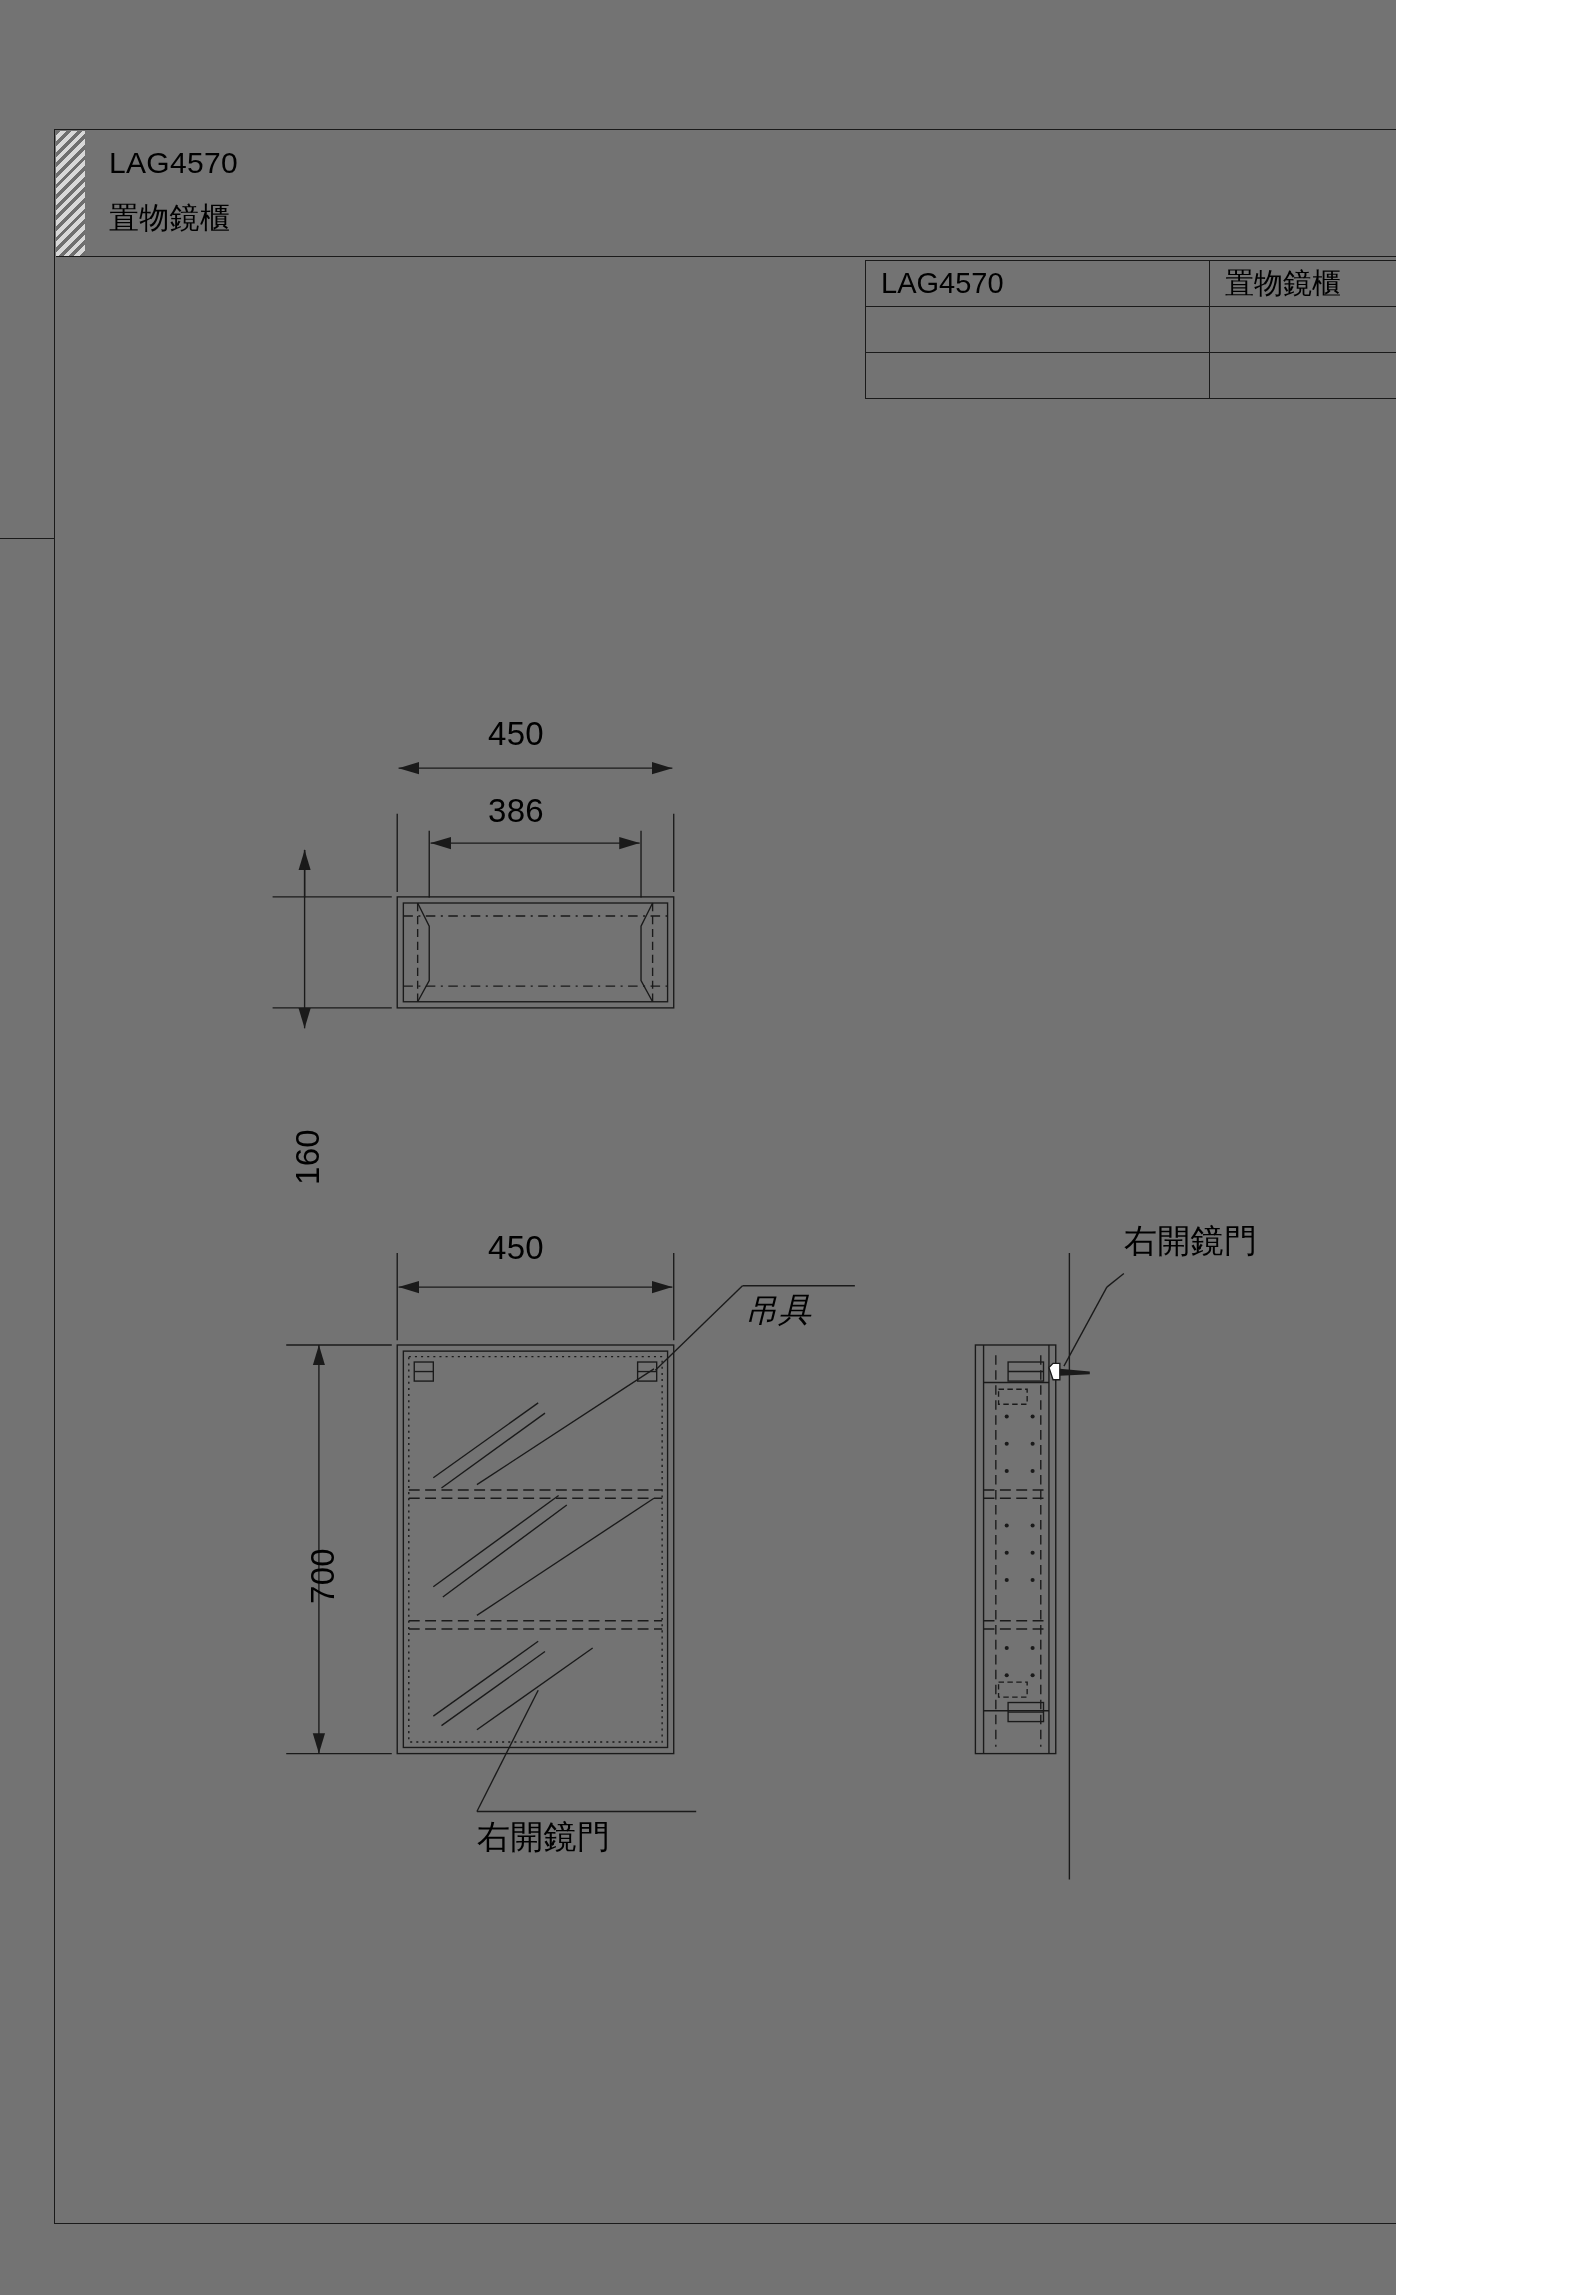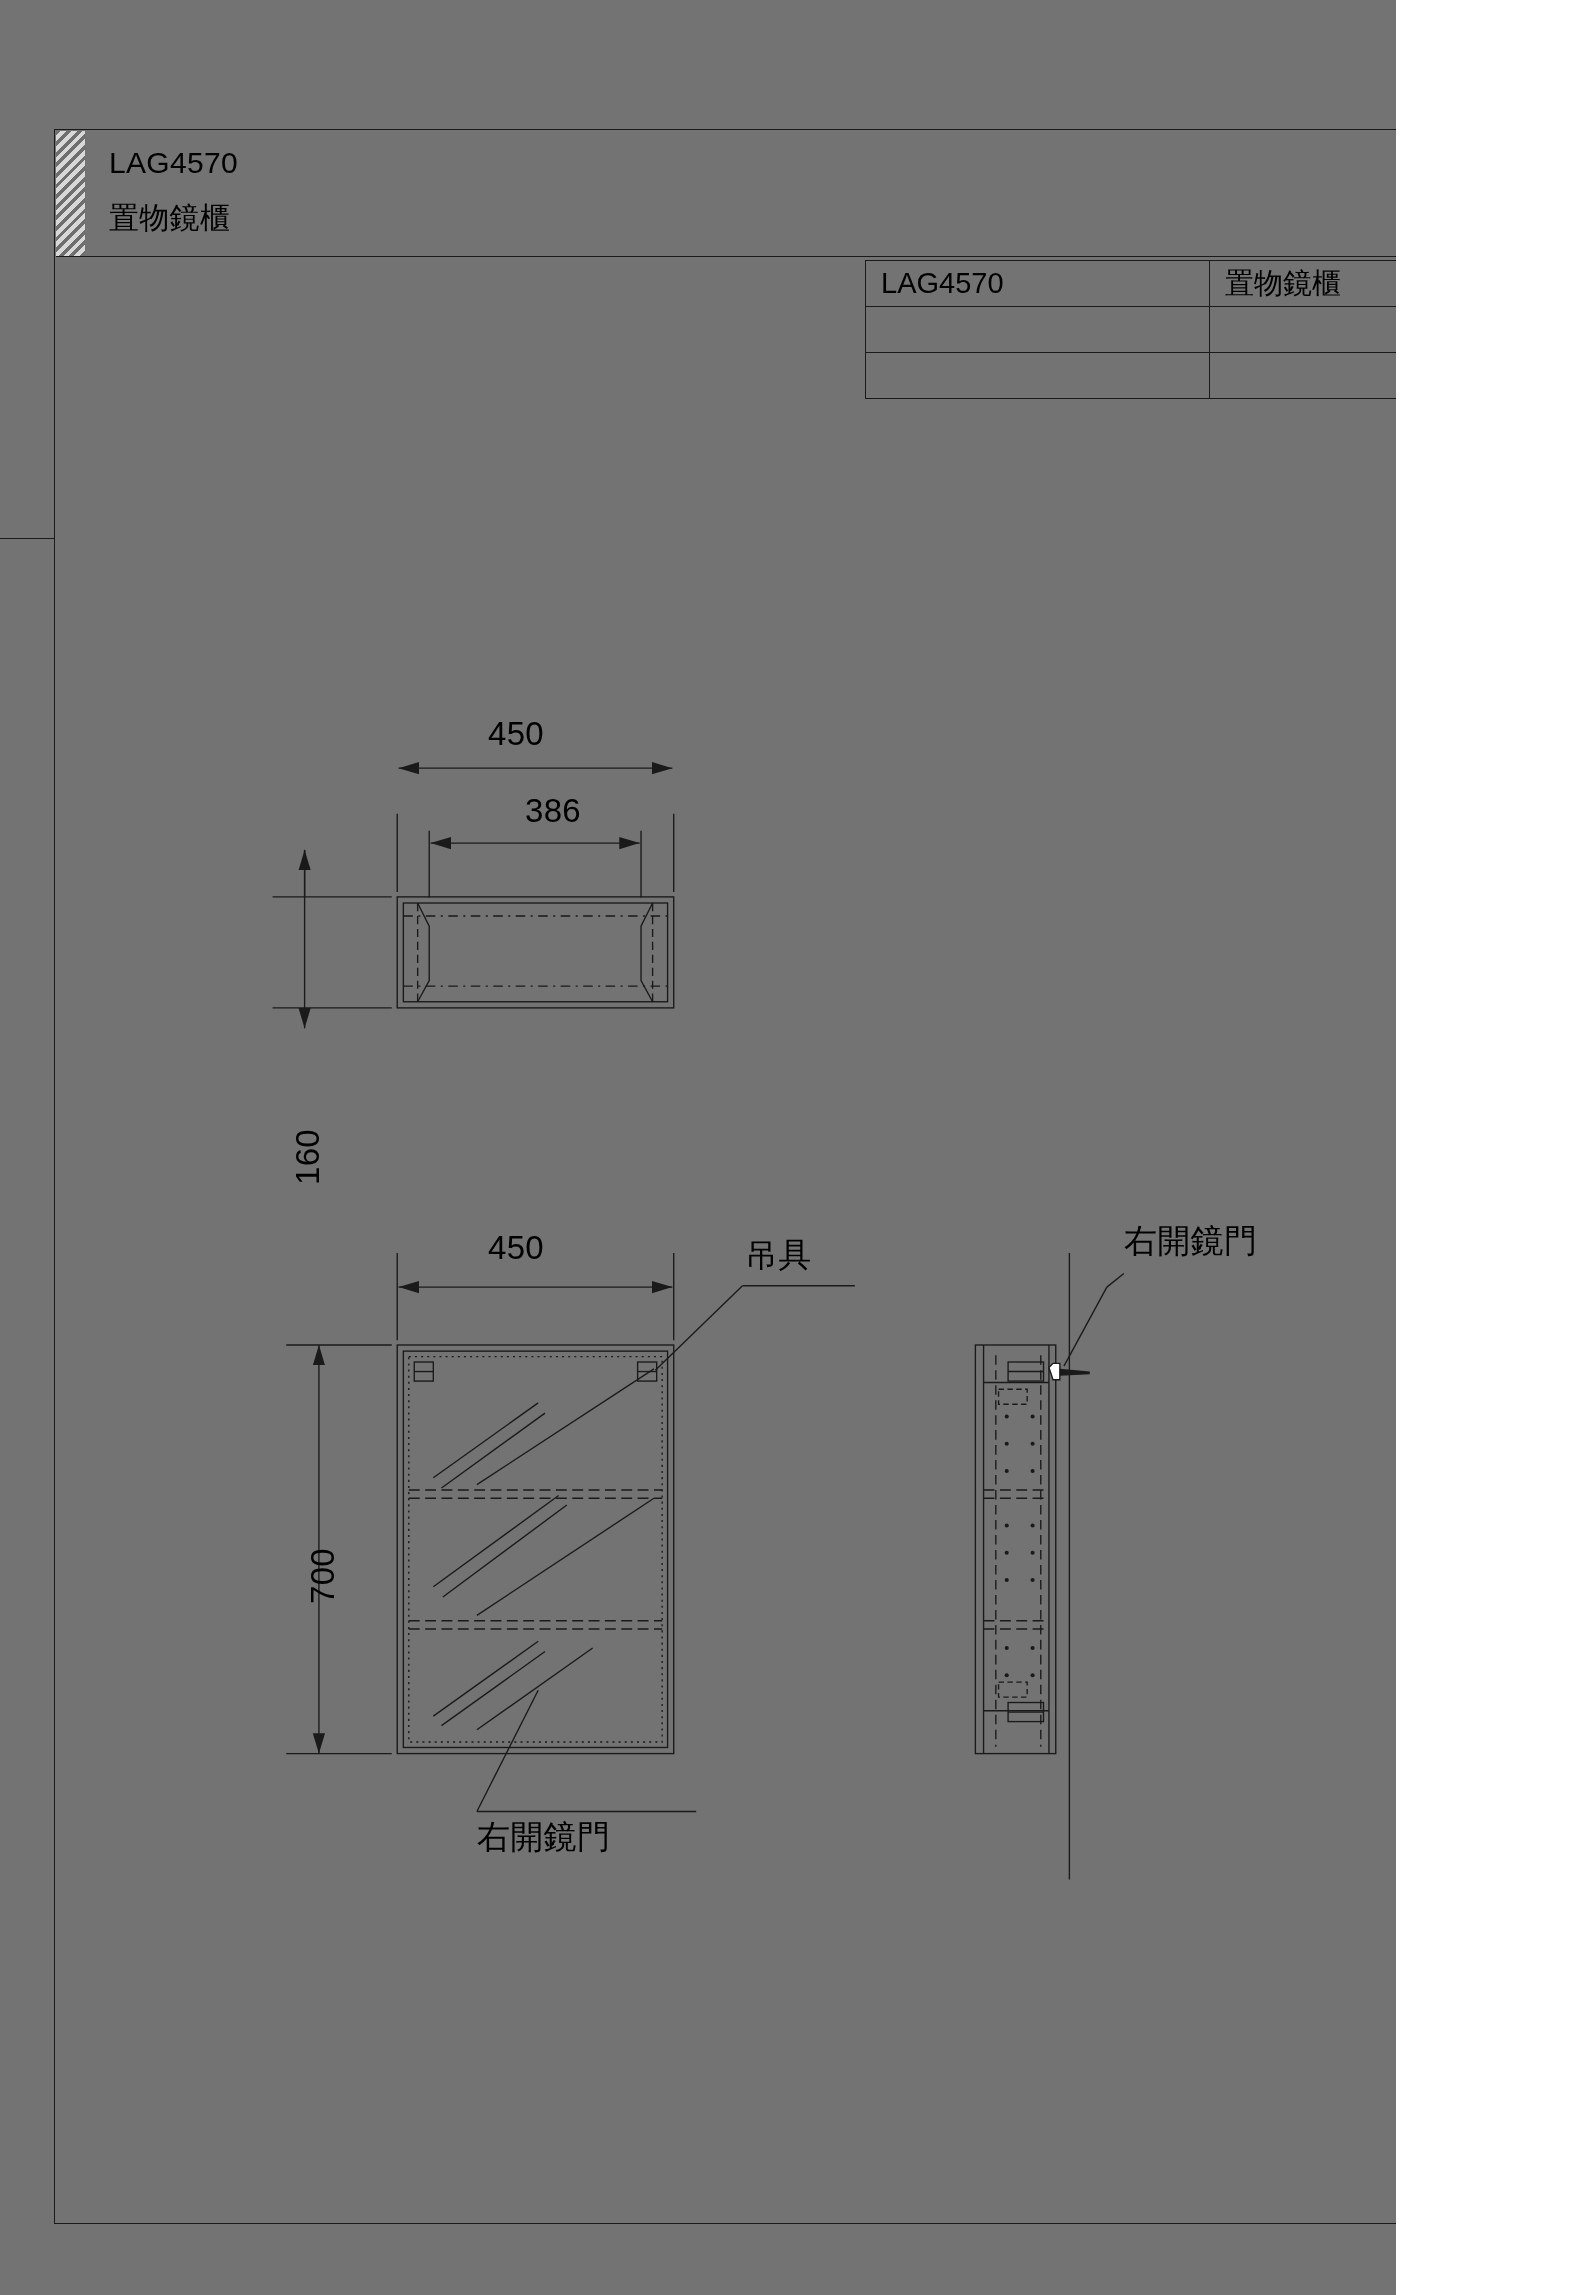--- a/index.html
+++ b/index.html
@@ -288,24 +288,24 @@
       </g>
 
       <g>
         <line x1="1562" y1="2006" x2="1625" y2="1890"></line>
         <line x1="1625" y1="1890" x2="1650" y2="1870"></line>
       </g>
     </g>
   </svg>
 
   <div class="lbl" style="left:488px; top:715px;">450</div>
-  <div class="lbl" style="left:488px; top:792px;margin-left:37px;">386</div>
+  <div class="lbl" style="left:488px; top:792px;">386</div>
   <div class="lbl v" style="left:289px; top:1185px;">160</div>
 
   <div class="lbl" style="left:488px; top:1229px;">450</div>
   <div class="lbl v" style="left:304px; top:1604px;">700</div>
 
-  <div class="lbl" style="left:745px; top:1233px;">吊具</div>
+  <div class="lbl" style="left:745px; top:1288px;font-style:italic;">吊具</div>
   <div class="lbl" style="left:477px; top:1815px;">右開鏡門</div>
   <div class="lbl" style="left:1124px; top:1219px;">右開鏡門</div>
 
 </div>
 
 
 </body></html>

